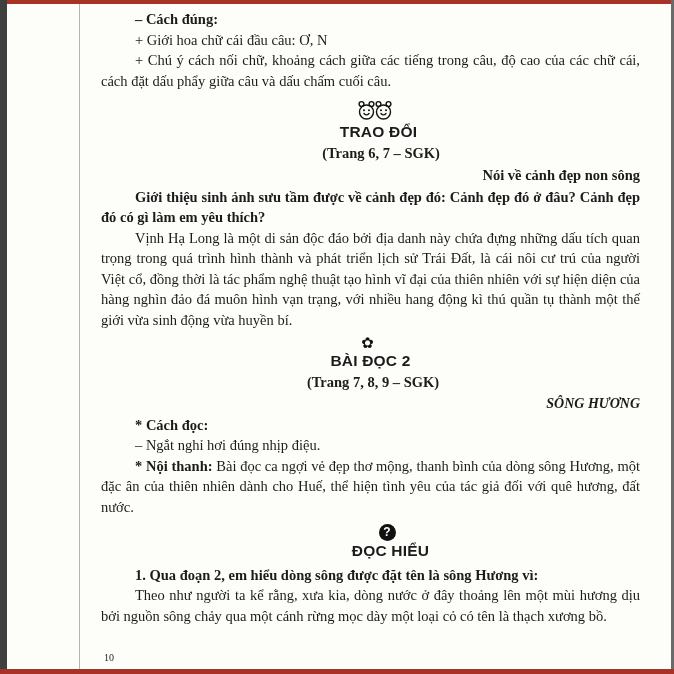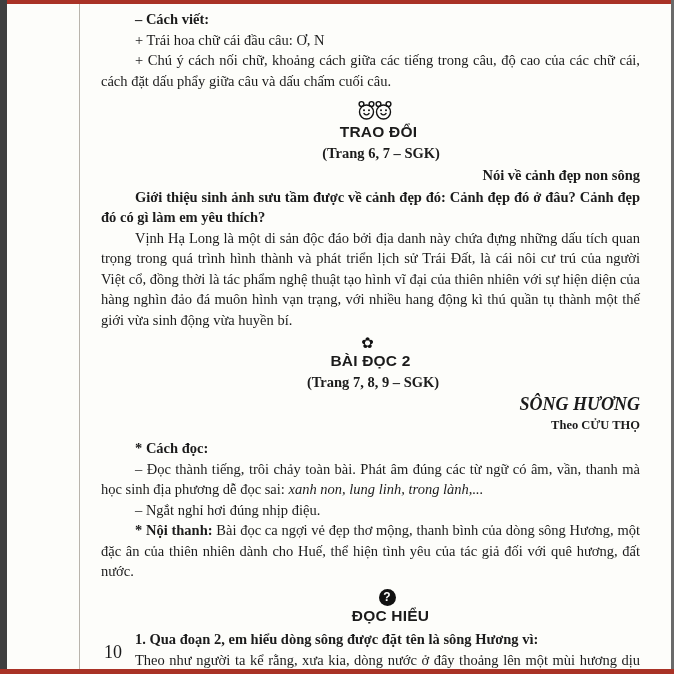--- a/index.html
+++ b/index.html
@@ -41,43 +41,43 @@
   .flower-icon { font-size:15px; margin-right:6px; color:#111; line-height:1; }
 
   .doc-hieu-header { margin-left:40px; margin-top:7px; margin-bottom:3px; }
   .qmark-icon {
     display:inline-flex; align-items:center; justify-content:center;
     width:17px; height:17px; border-radius:50%; background:#111; color:#fff;
     font-family:"Liberation Sans","DejaVu Sans",sans-serif;
     font-weight:bold; font-size:12px; margin-right:7px; flex:0 0 auto;
   }
 
-  .reading-title { font-weight:bold; font-style:italic; font-size:18px; margin-top:2px; }
+  .reading-title { font-weight:bold; font-style:italic; font-size:14px; margin-top:2px; }
   .author { font-weight:bold; font-size:12.5px; margin-bottom:3px; }
   .subtitle { font-weight:bold; margin:1px 0; }
 
   .page-number {
-    position:absolute; left:104px; bottom:11px; font-size:18px;
+    position:absolute; left:104px; bottom:11px; font-size:10px;
     font-family:"Liberation Serif","DejaVu Serif",serif;
   }
 </style>
 </head>
 <body>
 
 <div class="photo">
   <div class="edge-top"></div>
   <div class="edge-left"></div>
   <div class="margin-line"></div>
   <div class="edge-right"></div>
   <div class="edge-bottom"></div>
 
   <div class="content">
 
-    <p class="b ind">– Cách viết:</p>
-    <p class="ind">+ Trái hoa chữ cái đầu câu: Ơ, N</p>
+    <p class="b ind">– Cách đúng:</p>
+    <p class="ind">+ Giới hoa chữ cái đầu câu: Ơ, N</p>
     <p class="ind just">+ Chú ý cách nối chữ, khoảng cách giữa các tiếng trong câu, độ cao của các chữ cái, cách đặt dấu phẩy giữa câu và dấu chấm cuối câu.</p>
 
     <div class="sec-header trao-doi-header">
       <span class="faces-icon">
         <svg width="36" height="25" viewBox="0 0 36 25">
           <g fill="none" stroke="#111" stroke-width="1.4" stroke-linecap="round">
             <circle cx="9.5" cy="15" r="7"></circle>
             <circle cx="26.5" cy="15" r="7"></circle>
             <circle cx="4.5" cy="7" r="2.4"></circle>
             <circle cx="14.5" cy="7" r="2.4"></circle>
@@ -102,24 +102,22 @@
     <p class="b ind just">Giới thiệu sinh ảnh sưu tầm được về cảnh đẹp đó: Cảnh đẹp đó ở đâu? Cảnh đẹp đó có gì làm em yêu thích?</p>
     <p class="ind just">Vịnh Hạ Long là một di sản độc đáo bởi địa danh này chứa đựng những dấu tích quan trọng trong quá trình hình thành và phát triển lịch sử Trái Đất, là cái nôi cư trú của người Việt cổ, đồng thời là tác phẩm nghệ thuật tạo hình vĩ đại của thiên nhiên với sự hiện diện của hàng nghìn đảo đá muôn hình vạn trạng, với nhiều hang động kì thú quần tụ thành một thế giới vừa sinh động vừa huyền bí.</p>
 
     <div class="sec-header bai-doc-header">
       <span class="flower-icon">✿</span>
       <span class="sans-title">BÀI ĐỌC 2</span>
       <span class="serif-pages">(Trang 7, 8, 9 – SGK)</span>
     </div>
 
     <p class="reading-title center">SÔNG HƯƠNG</p>
-    <p class="author center">Theo CỬU THỌ</p>
 
     <p class="b ind">* Cách đọc:</p>
-    <p class="ind just"><span>– Đọc thành tiếng, trôi chảy toàn bài. Phát âm đúng các từ ngữ có âm, vần, thanh mà học sinh địa phương dễ đọc sai: </span><span class="i">xanh non, lung linh, trong lành,...</span></p>
     <p class="ind">– Ngắt nghỉ hơi đúng nhịp điệu.</p>
 
     <p class="ind just"><span class="b">* Nội thanh:</span><span> Bài đọc ca ngợi vẻ đẹp thơ mộng, thanh bình của dòng sông Hương, một đặc ân của thiên nhiên dành cho Huế, thể hiện tình yêu của tác giả đối với quê hương, đất nước.</span></p>
 
     <div class="sec-header doc-hieu-header">
       <span class="qmark-icon">?</span>
       <span class="sans-title">ĐỌC HIỂU</span>
     </div>
 
     <p class="b ind just">1. Qua đoạn 2, em hiểu dòng sông được đặt tên là sông Hương vì:</p>

